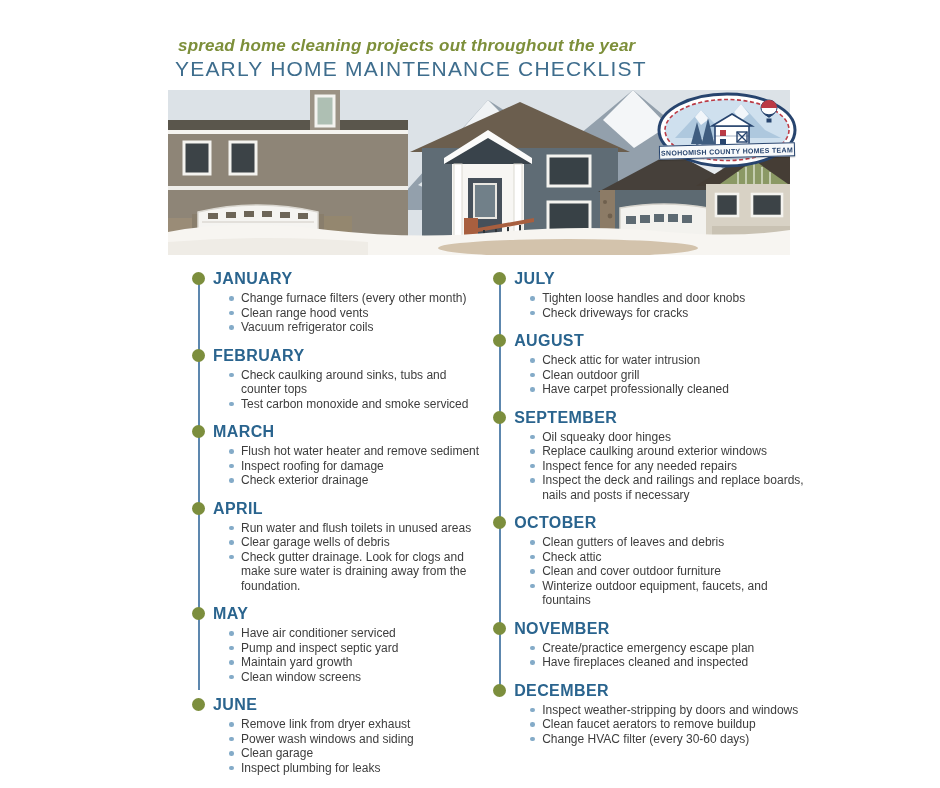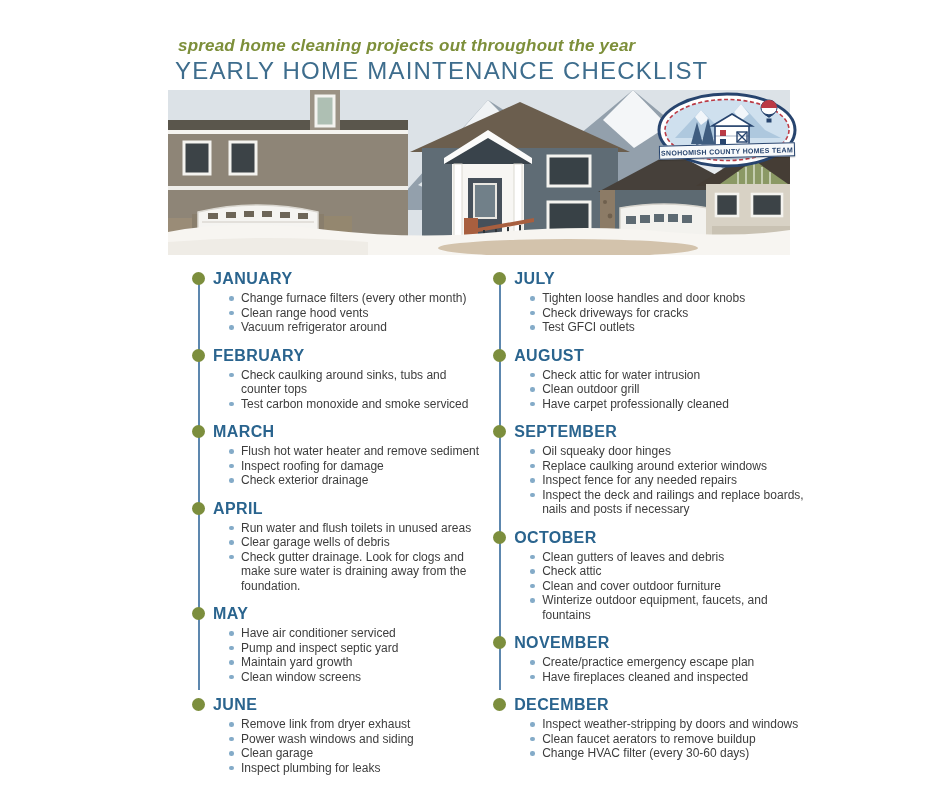--- a/index.html
+++ b/index.html
@@ -19,21 +19,21 @@
   body{font-family:"Liberation Sans",sans-serif;}
   .page{position:relative;width:940px;height:788px;background:#ffffff;overflow:hidden;padding-left:12px;}
 
   .tagline{
     position:absolute;left:178px;top:36px;
     font-size:17px;font-style:italic;font-weight:700;
     color:var(--tagline_green);letter-spacing:0.2px;
   }
   .title{
     position:absolute;left:175px;top:57px;
-    font-size:24px;font-weight:400;color:var(--title_blue);
+    font-size:21px;font-weight:400;color:var(--title_blue);
     letter-spacing:1.2px;
   }
 
   .hero{
     position:absolute;left:168px;top:90px;width:622px;height:165px;
     overflow:hidden;background:#dce2e7;
   }
   .hero svg{display:block;width:100%;height:100%;}
 
   .logo{
@@ -240,21 +240,21 @@
 
   <div class="checklist">
     <div class="col col-left">
       <div class="timeline-line" style="top: 8.5px; height: 411px;"></div>
     <div class="month">
           <span class="month-dot"></span>
           <div class="month-name">JANUARY</div>
           <ul class="items">
             <li class="item"><span class="bullet"></span><span>Change furnace filters (every other month)</span></li>
             <li class="item"><span class="bullet"></span><span>Clean range hood vents</span></li>
-            <li class="item"><span class="bullet"></span><span>Vacuum refrigerator around</span></li>
+            <li class="item"><span class="bullet"></span><span>Vacuum refrigerator coils</span></li>
           </ul>
         </div>
         <div class="month">
           <span class="month-dot"></span>
           <div class="month-name">FEBRUARY</div>
           <ul class="items">
             <li class="item"><span class="bullet"></span><span>Check caulking around sinks, tubs and counter tops</span></li>
             <li class="item"><span class="bullet"></span><span>Test carbon monoxide and smoke serviced</span></li>
           </ul>
         </div>
@@ -298,21 +298,20 @@
         </div>
       </div>
     <div class="col col-right">
       <div class="timeline-line" style="top: 8.5px; height: 411px;"></div>
     <div class="month">
           <span class="month-dot"></span>
           <div class="month-name">JULY</div>
           <ul class="items">
             <li class="item"><span class="bullet"></span><span>Tighten loose handles and door knobs</span></li>
             <li class="item"><span class="bullet"></span><span>Check driveways for cracks</span></li>
-            <li class="item"><span class="bullet"></span><span>Test GFCI outlets</span></li>
           </ul>
         </div>
         <div class="month">
           <span class="month-dot"></span>
           <div class="month-name">AUGUST</div>
           <ul class="items">
             <li class="item"><span class="bullet"></span><span>Check attic for water intrusion</span></li>
             <li class="item"><span class="bullet"></span><span>Clean outdoor grill</span></li>
             <li class="item"><span class="bullet"></span><span>Have carpet professionally cleaned</span></li>
           </ul>

